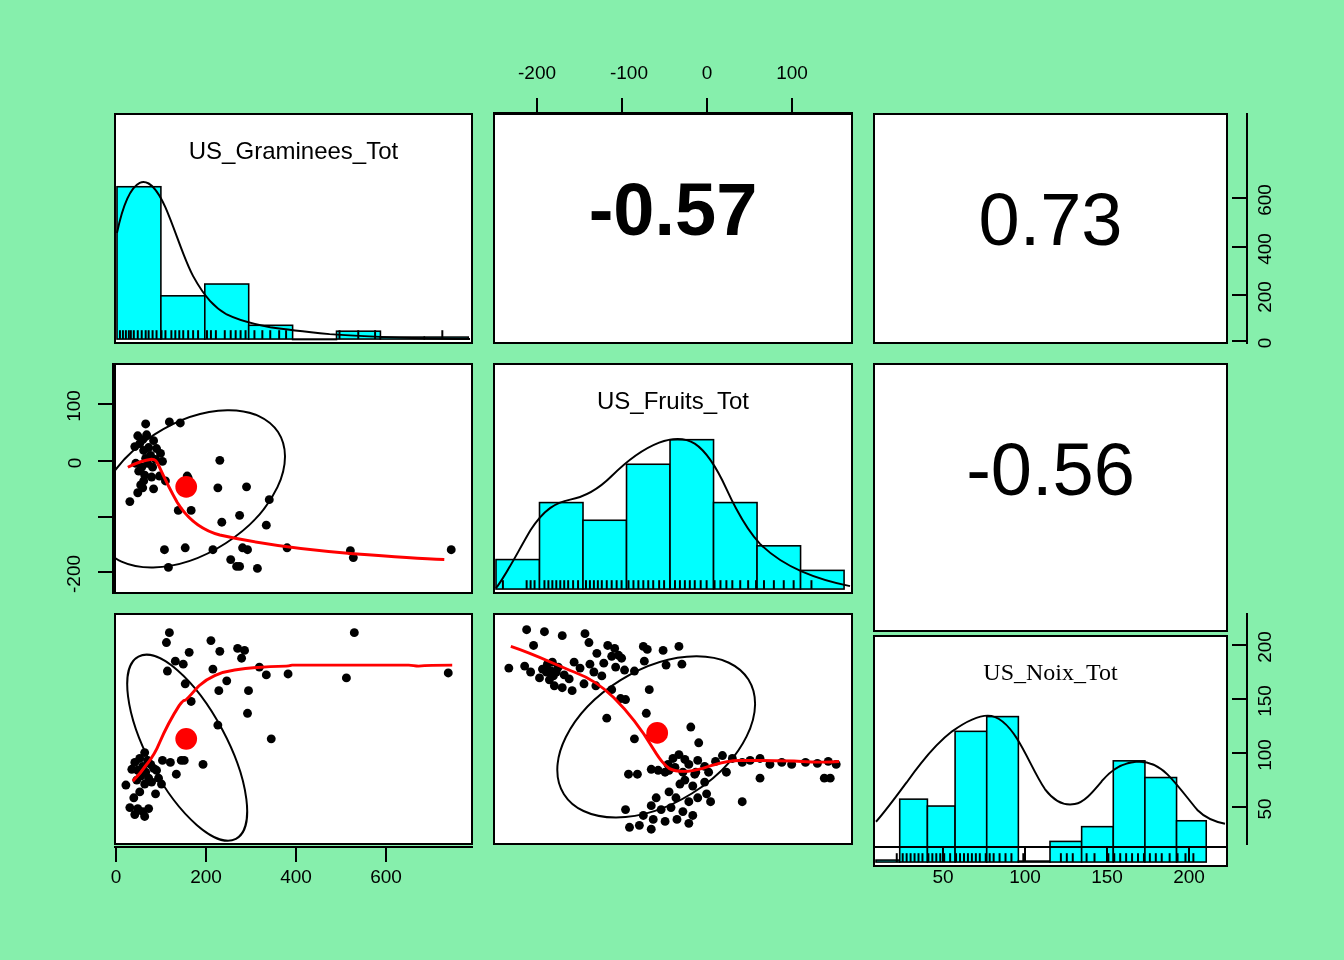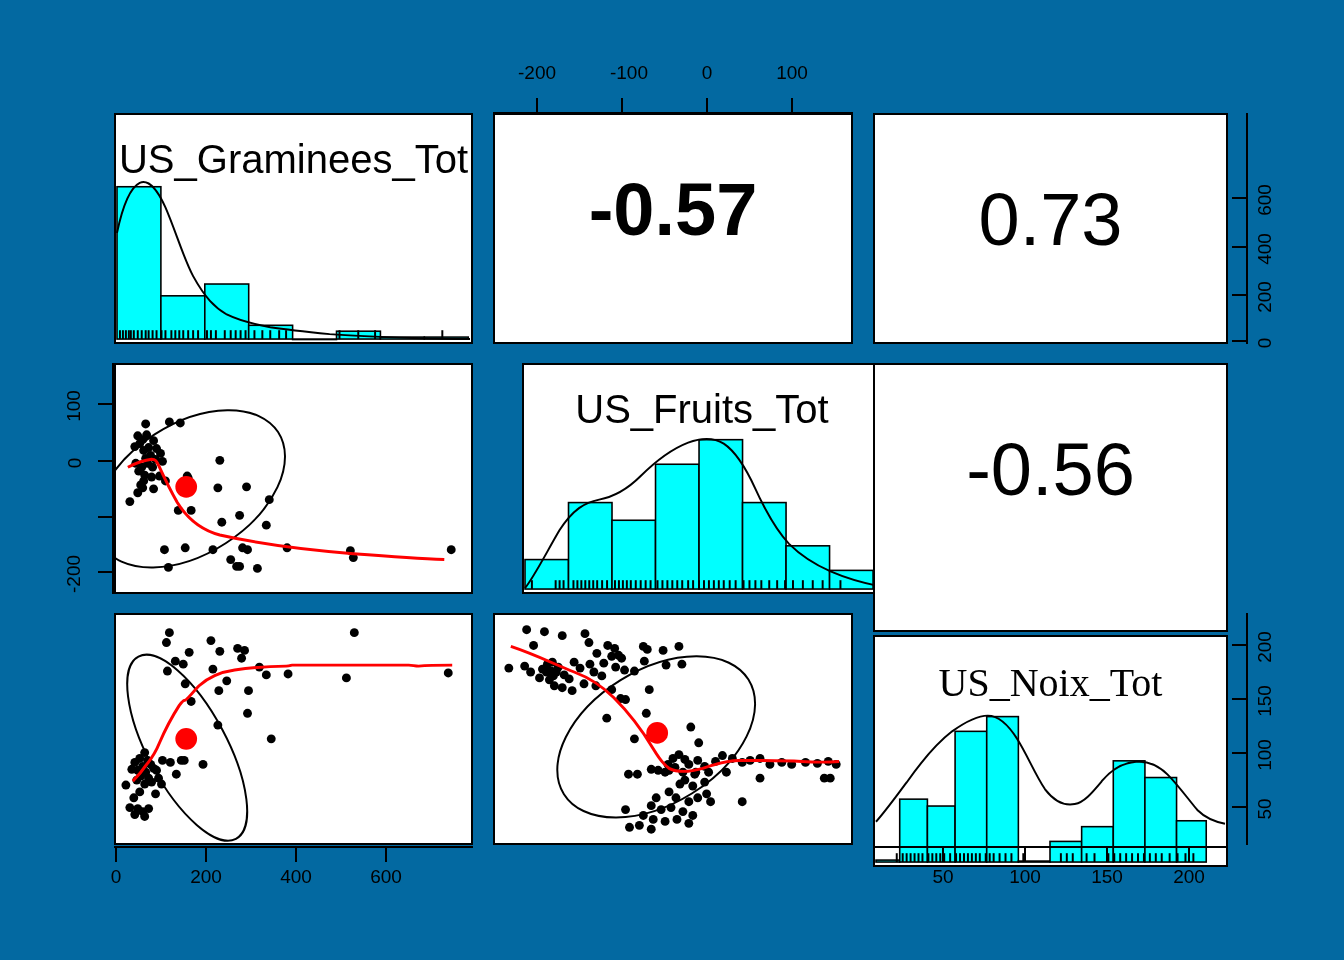--- a/index.html
+++ b/index.html
@@ -1,21 +1,21 @@
 <!DOCTYPE html>
 <html><head>
 <meta charset="utf-8">
 <style>
   html,body{margin:0;padding:0;background:#ffffff;}
   body{width:1344px;height:960px;font-family:"Liberation Sans",sans-serif;color:#000;overflow:hidden;}
-  #root{position:relative;width:1344px;height:960px;background:#0369a1;}
+  #root{position:relative;width:1344px;height:960px;background:#86efac;}
 
   .panel{position:absolute;box-sizing:border-box;border:2px solid #000;background:#fff;overflow:hidden;}
 
-  .diag-title{position:absolute;left:0;right:0;text-align:center;font-size:40px;color:#000;white-space:nowrap;}
+  .diag-title{position:absolute;left:0;right:0;text-align:center;font-size:24px;color:#000;white-space:nowrap;}
   .corr-val{position:absolute;left:0;right:0;text-align:center;font-size:74px;line-height:1;color:#000;white-space:nowrap;}
 
   .ticklab{position:absolute;font-size:19px;color:#000;white-space:nowrap;}
   .ticklab.vert{transform-origin:center center;transform:rotate(-90deg);}
   .tickmark{position:absolute;background:#000;}
   .axisline{position:absolute;background:#000;}
 
   svg.plot{position:absolute;left:0;top:0;width:100%;height:100%;display:block;}
 </style>
 </head>
@@ -190,21 +190,21 @@
         <circle cx="73" cy="115" r="4.5"></circle>
           <circle cx="72" cy="113" r="4.5"></circle>
       </g>
       <ellipse cx="75" cy="126" rx="66" ry="106" fill="none" stroke="#000" stroke-width="2" transform="rotate(57 75 126)"></ellipse>
       <path fill="none" stroke="#ff0000" stroke-width="3" d="M12,104 C20,100 27,97 36,96 C40,96 41,98 43,102 C48,113 54,126 62,140
                C72,156 86,168 105,173 C140,181 190,188 240,192 C280,195 310,197 332,198"></path>
       <circle cx="71" cy="124" r="11" fill="#ff0000"></circle>
     </svg>
   </div>
 
-  <div class="panel" style="left:493px;top:363px;width:360px;height:231px;margin-left:29px;">
+  <div class="panel" style="left:493px;top:363px;width:360px;height:231px;">
     <svg class="plot" viewBox="0 0 360 231" preserveAspectRatio="none">
       <g>
         <rect x="1" y="198" width="44" height="30" fill="#00ffff" stroke="#000" stroke-width="1.6"></rect>
         <rect x="45" y="140" width="44" height="88" fill="#00ffff" stroke="#000" stroke-width="1.6"></rect>
         <rect x="89" y="158" width="44" height="70" fill="#00ffff" stroke="#000" stroke-width="1.6"></rect>
         <rect x="133" y="101" width="44" height="127" fill="#00ffff" stroke="#000" stroke-width="1.6"></rect>
         <rect x="177" y="76" width="44" height="152" fill="#00ffff" stroke="#000" stroke-width="1.6"></rect>
         <rect x="221" y="140" width="44" height="88" fill="#00ffff" stroke="#000" stroke-width="1.6"></rect>
         <rect x="265" y="184" width="44" height="44" fill="#00ffff" stroke="#000" stroke-width="1.6"></rect>
         <rect x="309" y="209" width="44" height="19" fill="#00ffff" stroke="#000" stroke-width="1.6"></rect>

